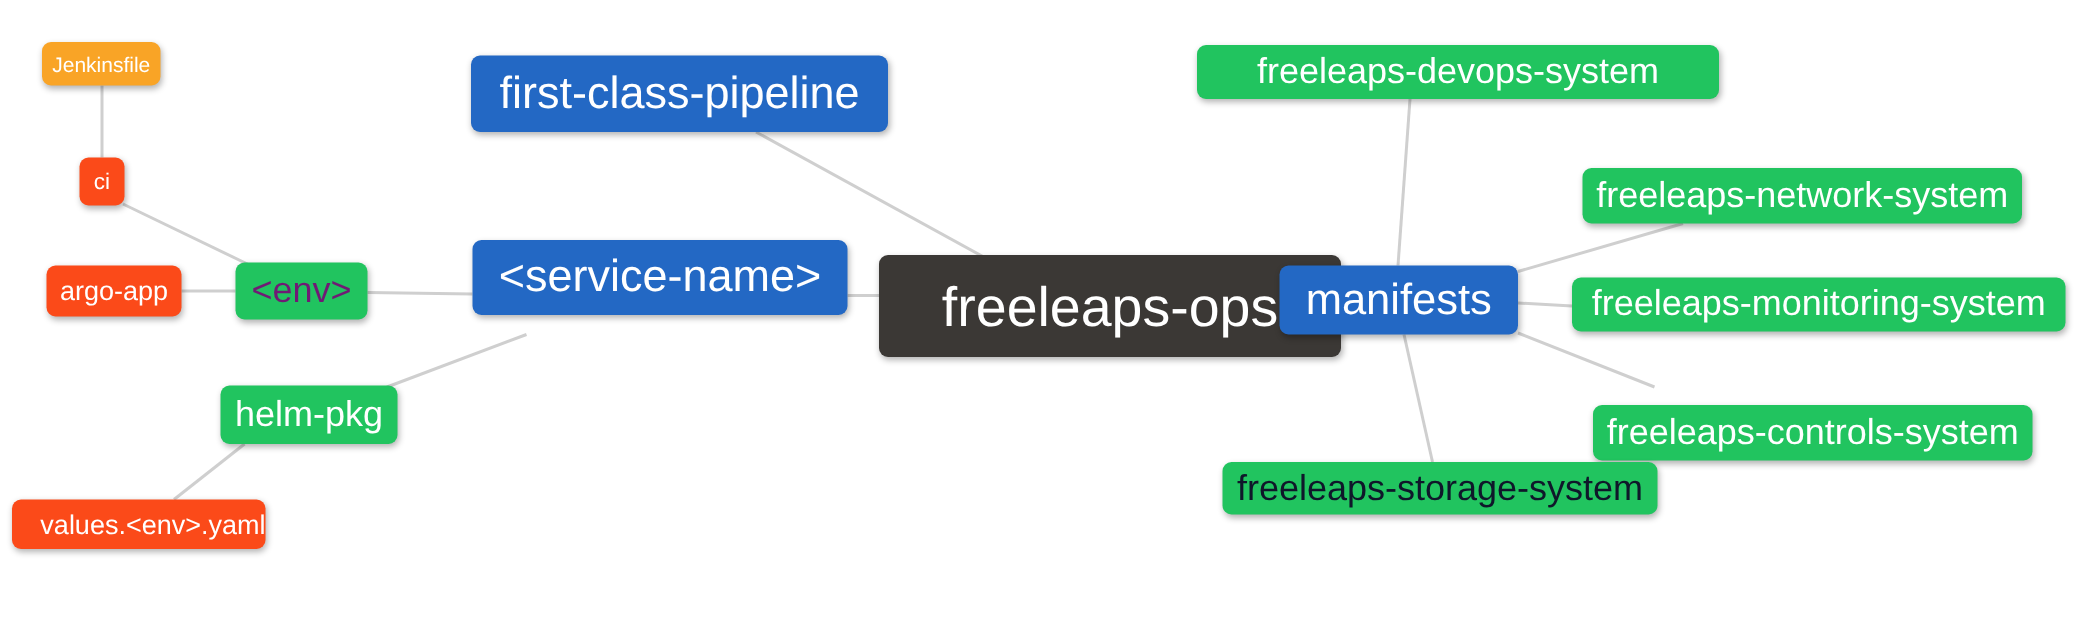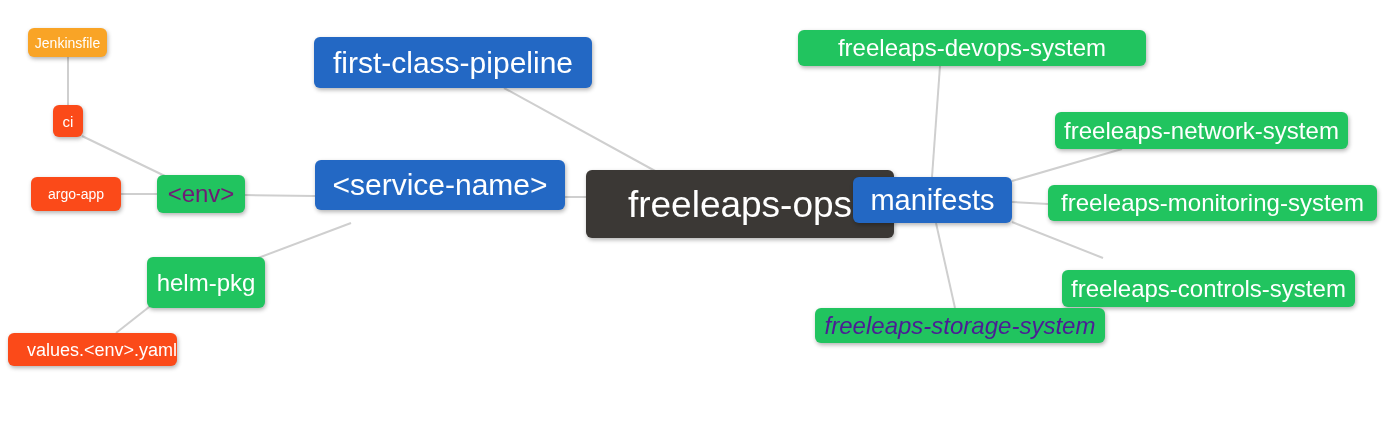--- a/index.html
+++ b/index.html
@@ -57,27 +57,27 @@
       <line x1="1012" y1="222" x2="1103" y2="258" stroke="#cfcfcf" stroke-width="2"></line>
       <line x1="936" y1="223" x2="955" y2="308" stroke="#cfcfcf" stroke-width="2"></line>
     </svg>
   <div id="nodes">
       <div class="node" style="left: 28px; top: 28px; width: 79px; height: 29px; background: rgb(249, 164, 38); color: rgb(255, 255, 255); font-size: 14px;">
         <span>Jenkinsfile</span>
       </div>
       <div class="node" style="left: 53px; top: 105px; width: 30px; height: 32px; background: rgb(251, 74, 25); color: rgb(255, 255, 255); font-size: 15px;">
         <span>ci</span>
       </div>
-      <div class="node" style="left: 31px; top: 177px; width: 90px; height: 34px; background: rgb(251, 74, 25); color: rgb(255, 255, 255); font-size: 14px; text-align: right;">
+      <div class="node" style="left: 31px; top: 177px; width: 90px; height: 34px; background: rgb(251, 74, 25); color: rgb(255, 255, 255); font-size: 18px; text-align: right;">
         <span>argo-app</span>
       </div>
       <div class="node" style="left: 157px; top: 175px; width: 88px; height: 38px; background: rgb(33, 196, 95); color: #701a75; font-size: 24px;">
         <span>&lt;env&gt;</span>
       </div>
-      <div class="node" style="left: 147px; top: 257px; width: 118px; height: 51px; background: rgb(33, 196, 95); color: rgb(255, 255, 255); font-size: 24px;">
+      <div class="node" style="left: 147px; top: 257px; width: 118px; height: 39px; background: rgb(33, 196, 95); color: rgb(255, 255, 255); font-size: 24px;">
         <span>helm-pkg</span>
       </div>
       <div class="node" style="left: 8px; top: 333px; width: 169px; height: 33px; background: rgb(251, 74, 25); color: rgb(255, 255, 255); font-size: 18px; justify-content: flex-end;">
         <span>values.&lt;env&gt;.yaml</span>
       </div>
       <div class="node" style="left: 314px; top: 37px; width: 278px; height: 51px; background: rgb(35, 104, 196); color: rgb(255, 255, 255); font-size: 30px;">
         <span>first-class-pipeline</span>
       </div>
       <div class="node" style="left: 315px; top: 160px; width: 250px; height: 50px; background: rgb(35, 104, 196); color: rgb(255, 255, 255); font-size: 30px;">
         <span>&lt;service-name&gt;</span>
@@ -93,17 +93,17 @@
       </div>
       <div class="node" style="left: 1055px; top: 112px; width: 293px; height: 37px; background: rgb(33, 196, 95); color: rgb(255, 255, 255); font-size: 24px; text-align: center;">
         <span>freeleaps-network-system</span>
       </div>
       <div class="node" style="left: 1048px; top: 185px; width: 329px; height: 36px; background: rgb(33, 196, 95); color: rgb(255, 255, 255); font-size: 24px;">
         <span>freeleaps-monitoring-system</span>
       </div>
       <div class="node" style="left: 1062px; top: 270px; width: 293px; height: 37px; background: rgb(33, 196, 95); color: rgb(255, 255, 255); font-size: 24px;">
         <span>freeleaps-controls-system</span>
       </div>
-      <div class="node" style="left: 815px; top: 308px; width: 290px; height: 35px; background: rgb(33, 196, 95); color: #4c1d95; font-size: 24px; font-style: italic;">
+      <div class="node" style="left: 815px; top: 308px; width: 290px; height: 35px; background: rgb(33, 196, 95); color: #0f172a; font-size: 24px;">
         <span>freeleaps-storage-system</span>
       </div>
     </div>
 </div>
 
 </body></html>

